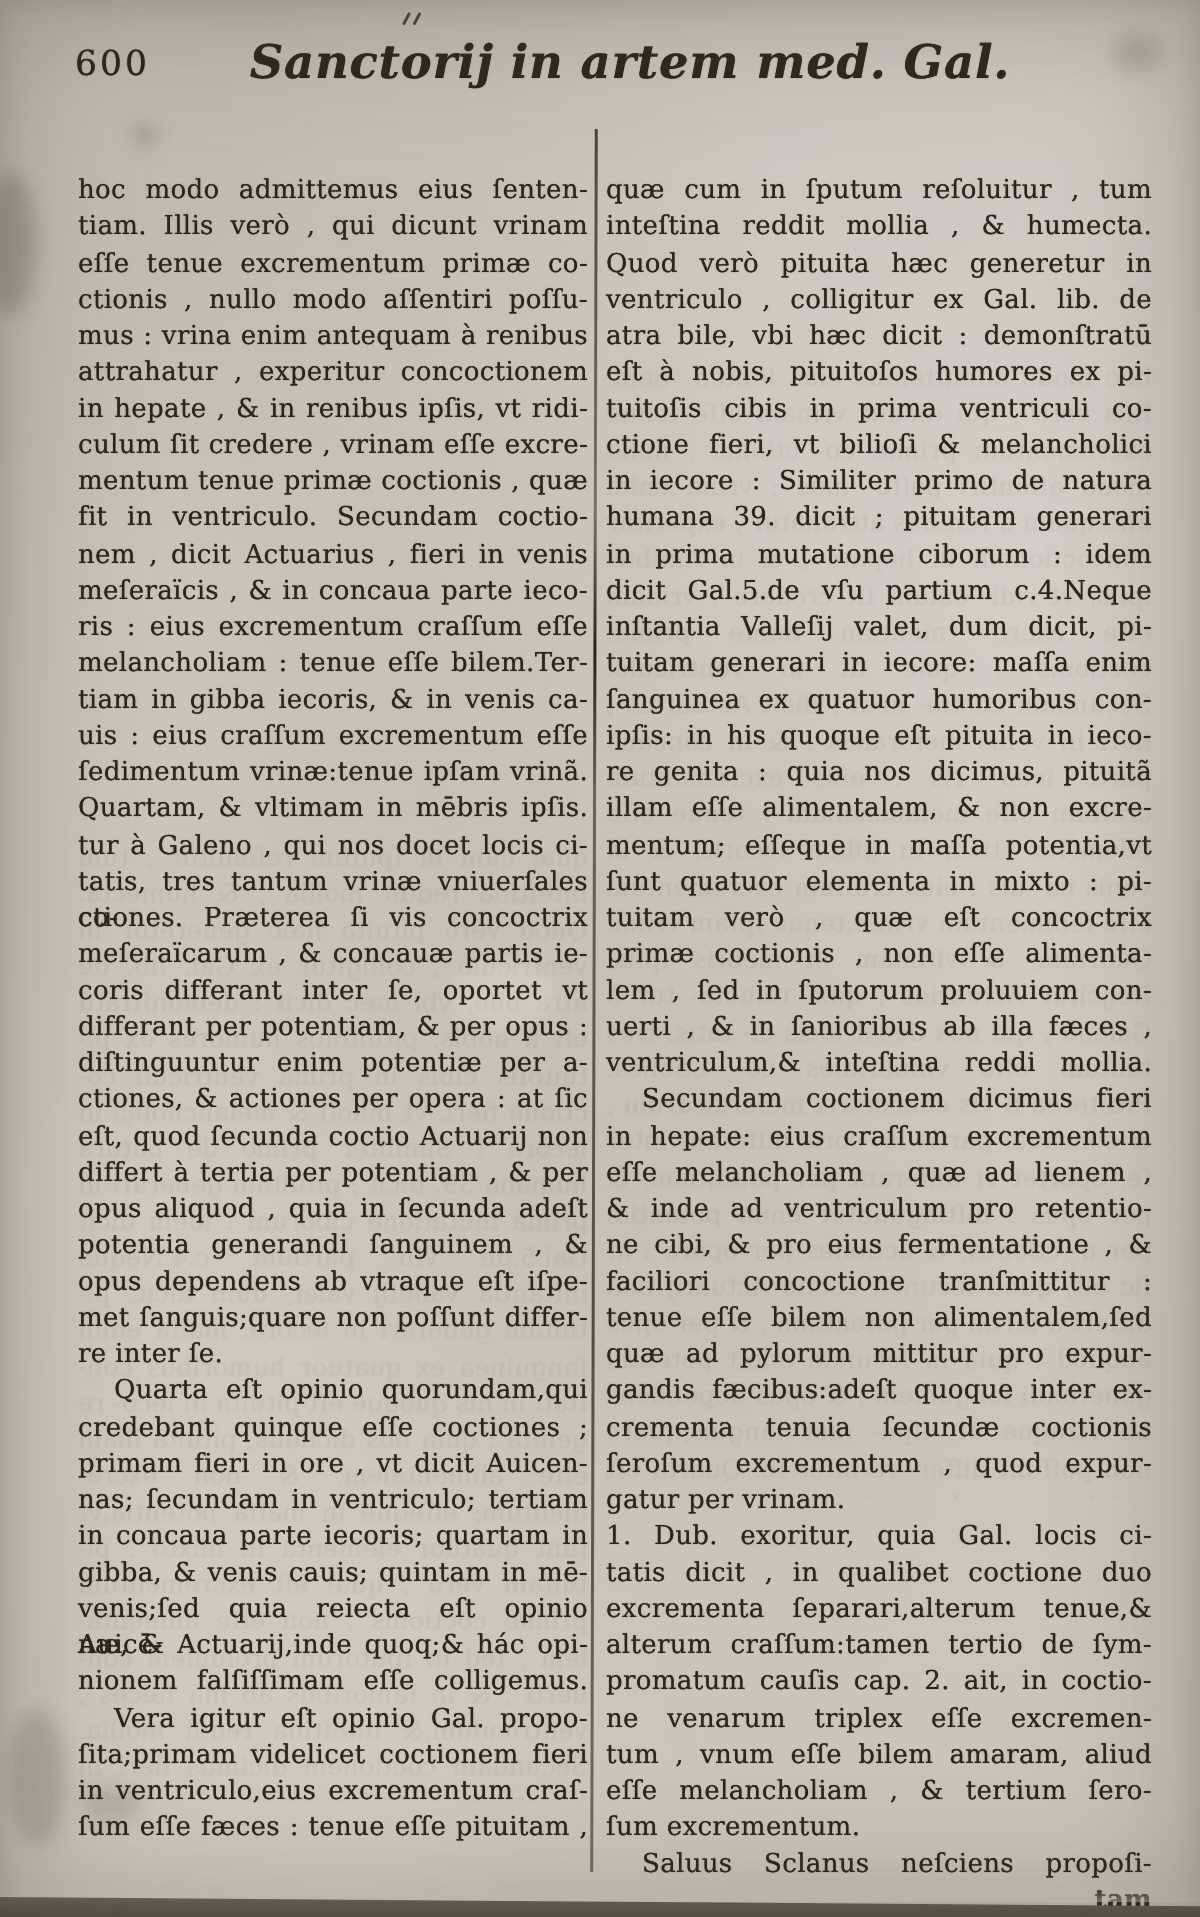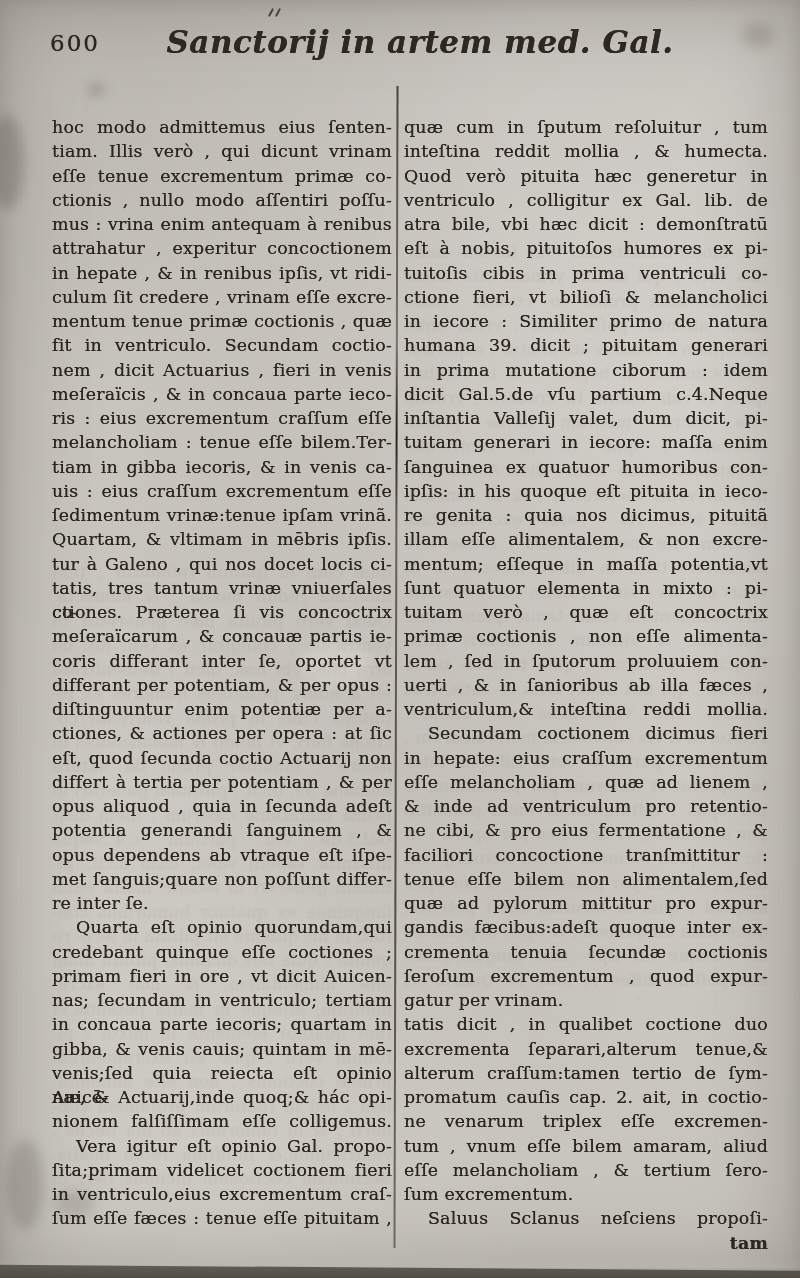--- a/index.html
+++ b/index.html
@@ -182,20 +182,21 @@
       <div class="line">eſſe melancholiam , quæ ad lienem ,</div>
       <div class="line">&amp; inde ad ventriculum pro retentio-</div>
       <div class="line">ne cibi, &amp; pro eius fermentatione , &amp;</div>
       <div class="line">faciliori concoctione tranſmittitur :</div>
       <div class="line">tenue eſſe bilem non alimentalem,ſed</div>
       <div class="line">quæ ad pylorum mittitur pro expur-</div>
       <div class="line">gandis fæcibus:adeſt quoque inter ex-</div>
       <div class="line">crementa tenuia ſecundæ coctionis</div>
       <div class="line">ſeroſum excrementum , quod expur-</div>
       <div class="line a-left">gatur per vrinam.</div>
+      <div class="line">1. Dub. exoritur, quia Gal. locis ci-</div>
       <div class="line">tatis dicit , in qualibet coctione duo</div>
       <div class="line">excrementa ſeparari,alterum tenue,&amp;</div>
       <div class="line">alterum craſſum:tamen tertio de ſym-</div>
       <div class="line">promatum cauſis cap. 2. ait, in coctio-</div>
       <div class="line">ne venarum triplex eſſe excremen-</div>
       <div class="line">tum , vnum eſſe bilem amaram, aliud</div>
       <div class="line">eſſe melancholiam , &amp; tertium ſero-</div>
       <div class="line a-left">ſum excrementum.</div>
       <div class="line indent">Saluus Sclanus neſciens propoſi-</div>
       <div class="line a-right">tam</div>

